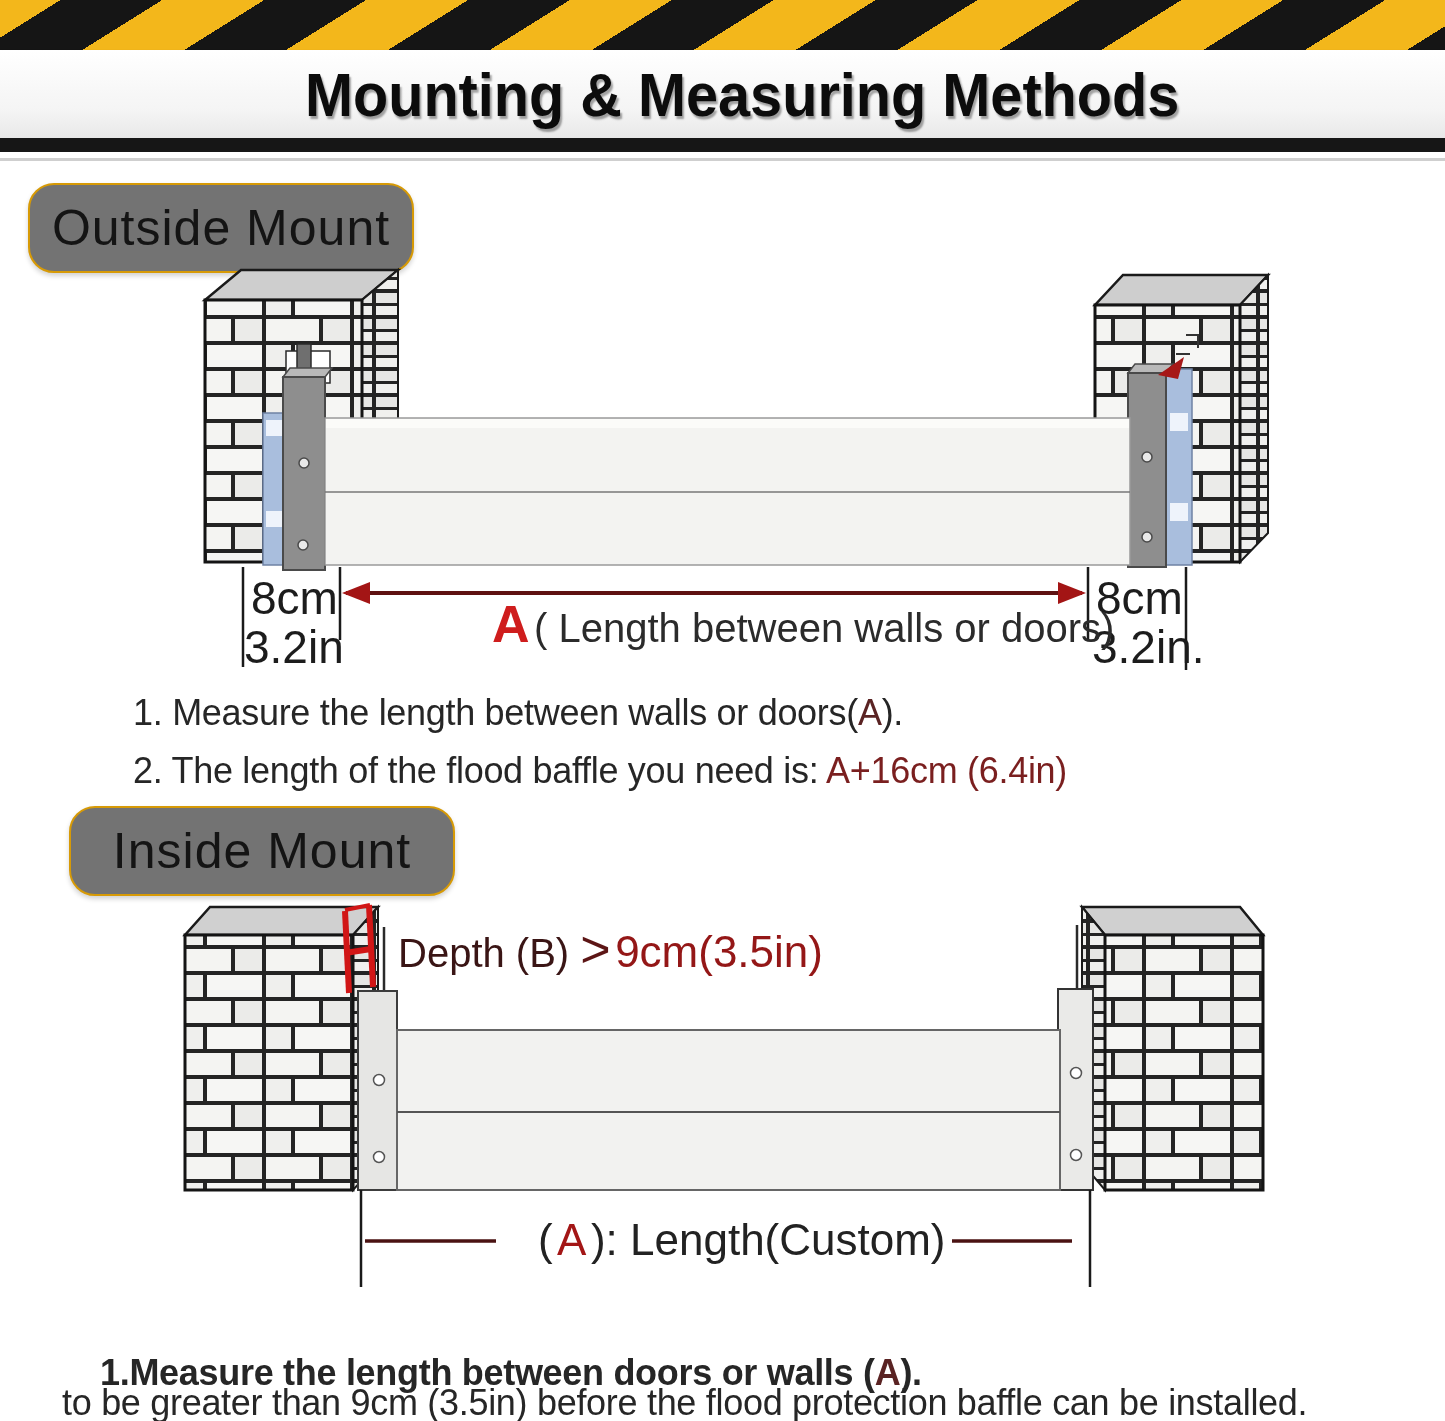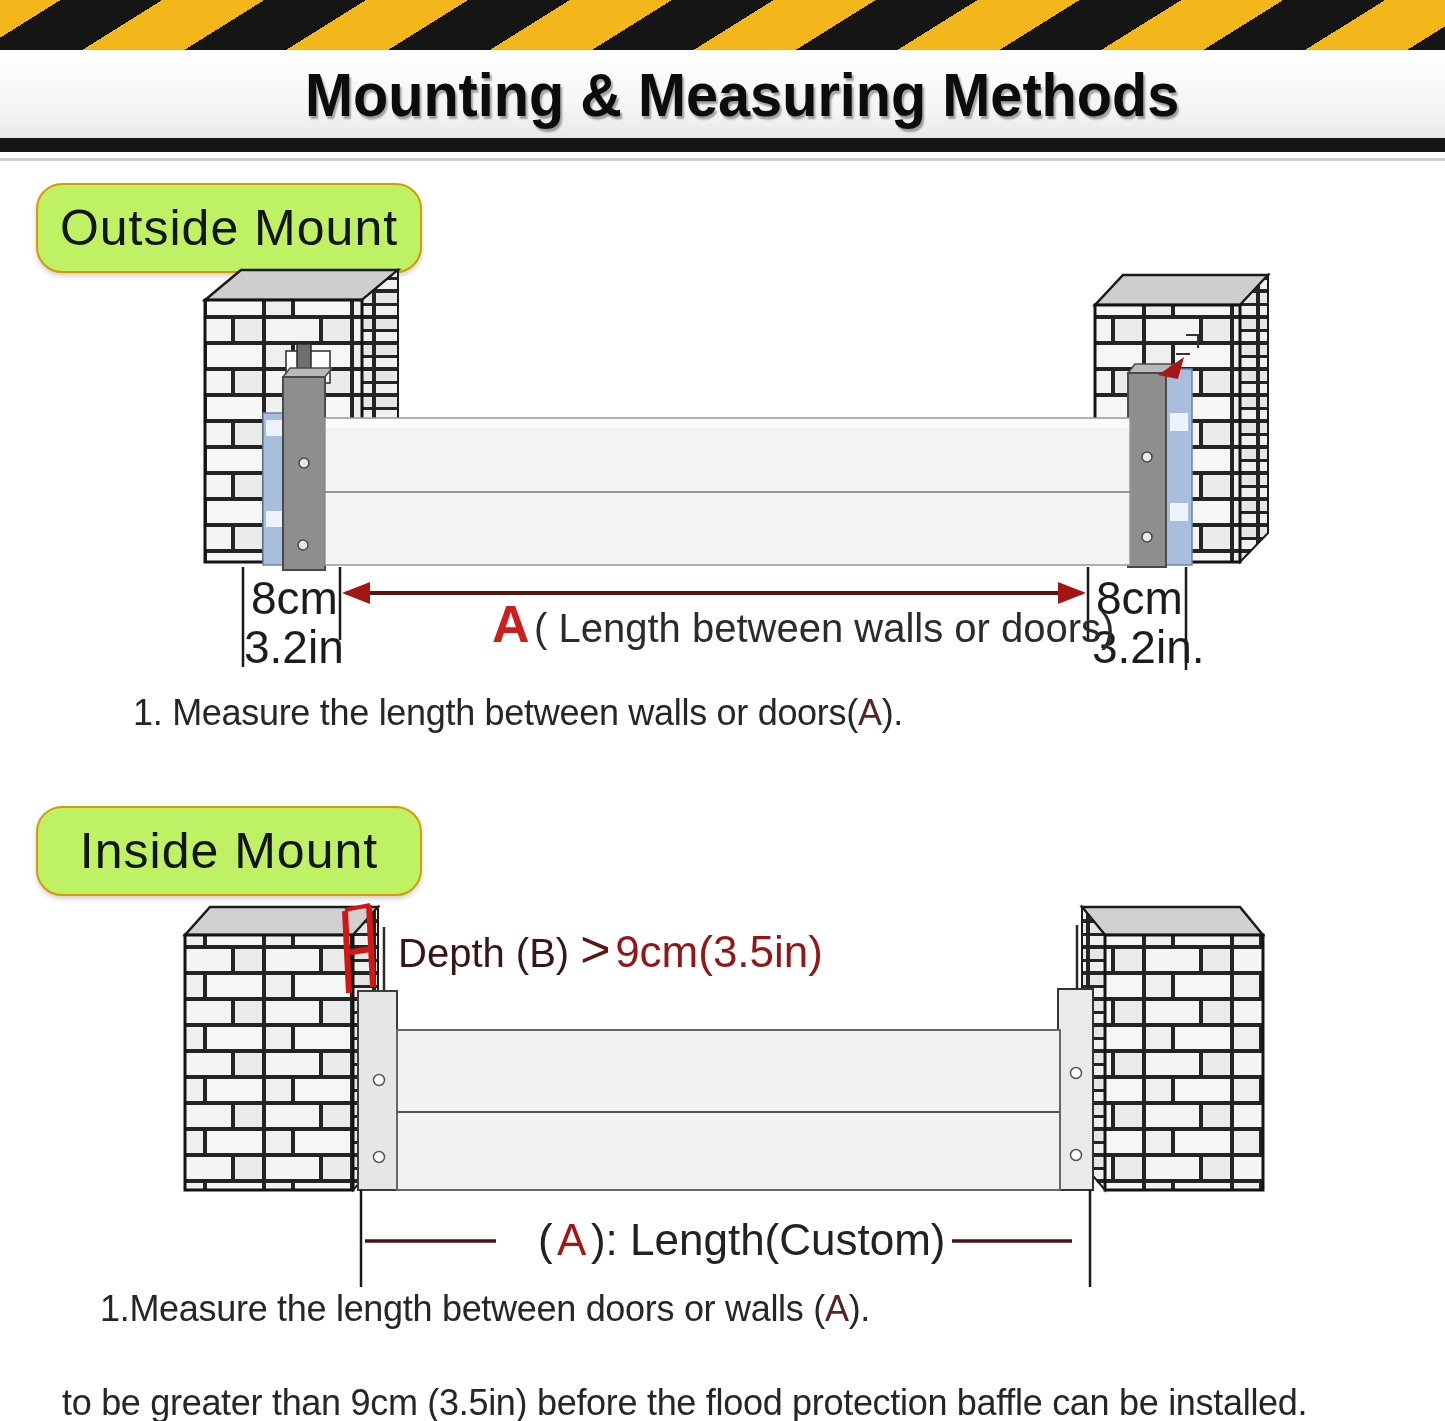--- a/index.html
+++ b/index.html
@@ -15,37 +15,37 @@
       background:linear-gradient(180deg,#ffffff 0%,#f4f4f4 70%,#e8e8e8 100%);
       display:flex;align-items:center;justify-content:center;
       box-shadow:0 2px 3px rgba(0,0,0,.25);padding-left:20px;}
   .page-title{font-size:62px;font-weight:bold;color:#0c0c0c;letter-spacing:0px;
       transform:scaleX(.93);transform-origin:center;
       text-shadow:2px 3px 2px rgba(0,0,0,.35);white-space:nowrap;}
   .black-bar{position:absolute;top:138px;left:0;width:1445px;height:14px;background:#161616;}
   .thin-line{position:absolute;top:158px;left:0;width:1445px;height:3px;background:#cfcfcf;}
 
   
-  .mount-badge{position:absolute;left:36px;width:382px;height:86px;background:#bef264;
+  .mount-badge{position:absolute;left:28px;width:382px;height:86px;background:#737373;
       border:2px solid #d79a06;border-radius:26px;display:flex;align-items:center;justify-content:center;
       box-shadow:0 3px 5px rgba(0,0,0,.18);text-align:center;}
   .mount-badge span{font-size:50px;color:#141414;letter-spacing:1px;white-space:nowrap;}
   .badge-outside{top:183px;}
-  .badge-inside{top:806px;}
+  .badge-inside{top:806px;margin-left:41px;}
 
   
   .diagram{position:absolute;left:0;width:1445px;}
   .diag-outside{top:265px;height:410px;}
   .diag-inside{top:895px;height:400px;}
 
   
   .instr{position:absolute;font-size:36px;letter-spacing:-.3px;color:#262626;white-space:nowrap;text-align:center;}
   .o-step1{left:133px;top:692px;}
   .o-step2{left:133px;top:750px;}
-  .i-step1{left:100px;top:1288px;}
+  .i-step1{left:100px;top:1352px;font-weight:bold;}
   .i-step2{left:104px;top:1344px;}
   .i-step3{left:62px;top:1382px;}
   .hl-maroon{color:#7a1f1f;}
   .hl-darka{color:#5a2323;}
 </style>
 </head>
 <body>
 
 <div class="canvas">
 
@@ -125,20 +125,23 @@
     <text x="1092" y="398" font-size="46" fill="#1c1c1c">3.2in.</text>
     <text x="492" y="377">
       <tspan font-size="52" font-weight="bold" fill="#cf1d1d">A</tspan>
       <tspan font-size="40" fill="#2b2b2b">( Length between walls or doors)</tspan>
     </text>
   </svg>
 
   <div class="instr o-step1">
     <span>1. Measure the length between walls or doors(</span><span class="hl-darka">A</span><span>).</span>
   </div>
+  <div class="instr o-step2">
+    <span>2. The length of the flood baffle you need is: </span><span class="hl-maroon">A+16cm (6.4in)</span>
+  </div>
 
   <div class="mount-badge badge-inside">
     <span>Inside Mount</span>
   </div>
 
   <svg class="diagram diag-inside" viewBox="0 0 1445 400" width="1445" height="400">
 
     <polygon points="1105,40 1263,40 1240,12 1082,12" fill="#d0d0d0" stroke="#1a1a1a" stroke-width="2.5"></polygon>
     <polygon points="1105,40 1082,12 1082,268 1105,295" fill="url(#brickS)" stroke="#1a1a1a" stroke-width="2"></polygon>
     <rect x="1105" y="40" width="158" height="255" fill="url(#brickF)" stroke="#141414" stroke-width="3"></rect>

